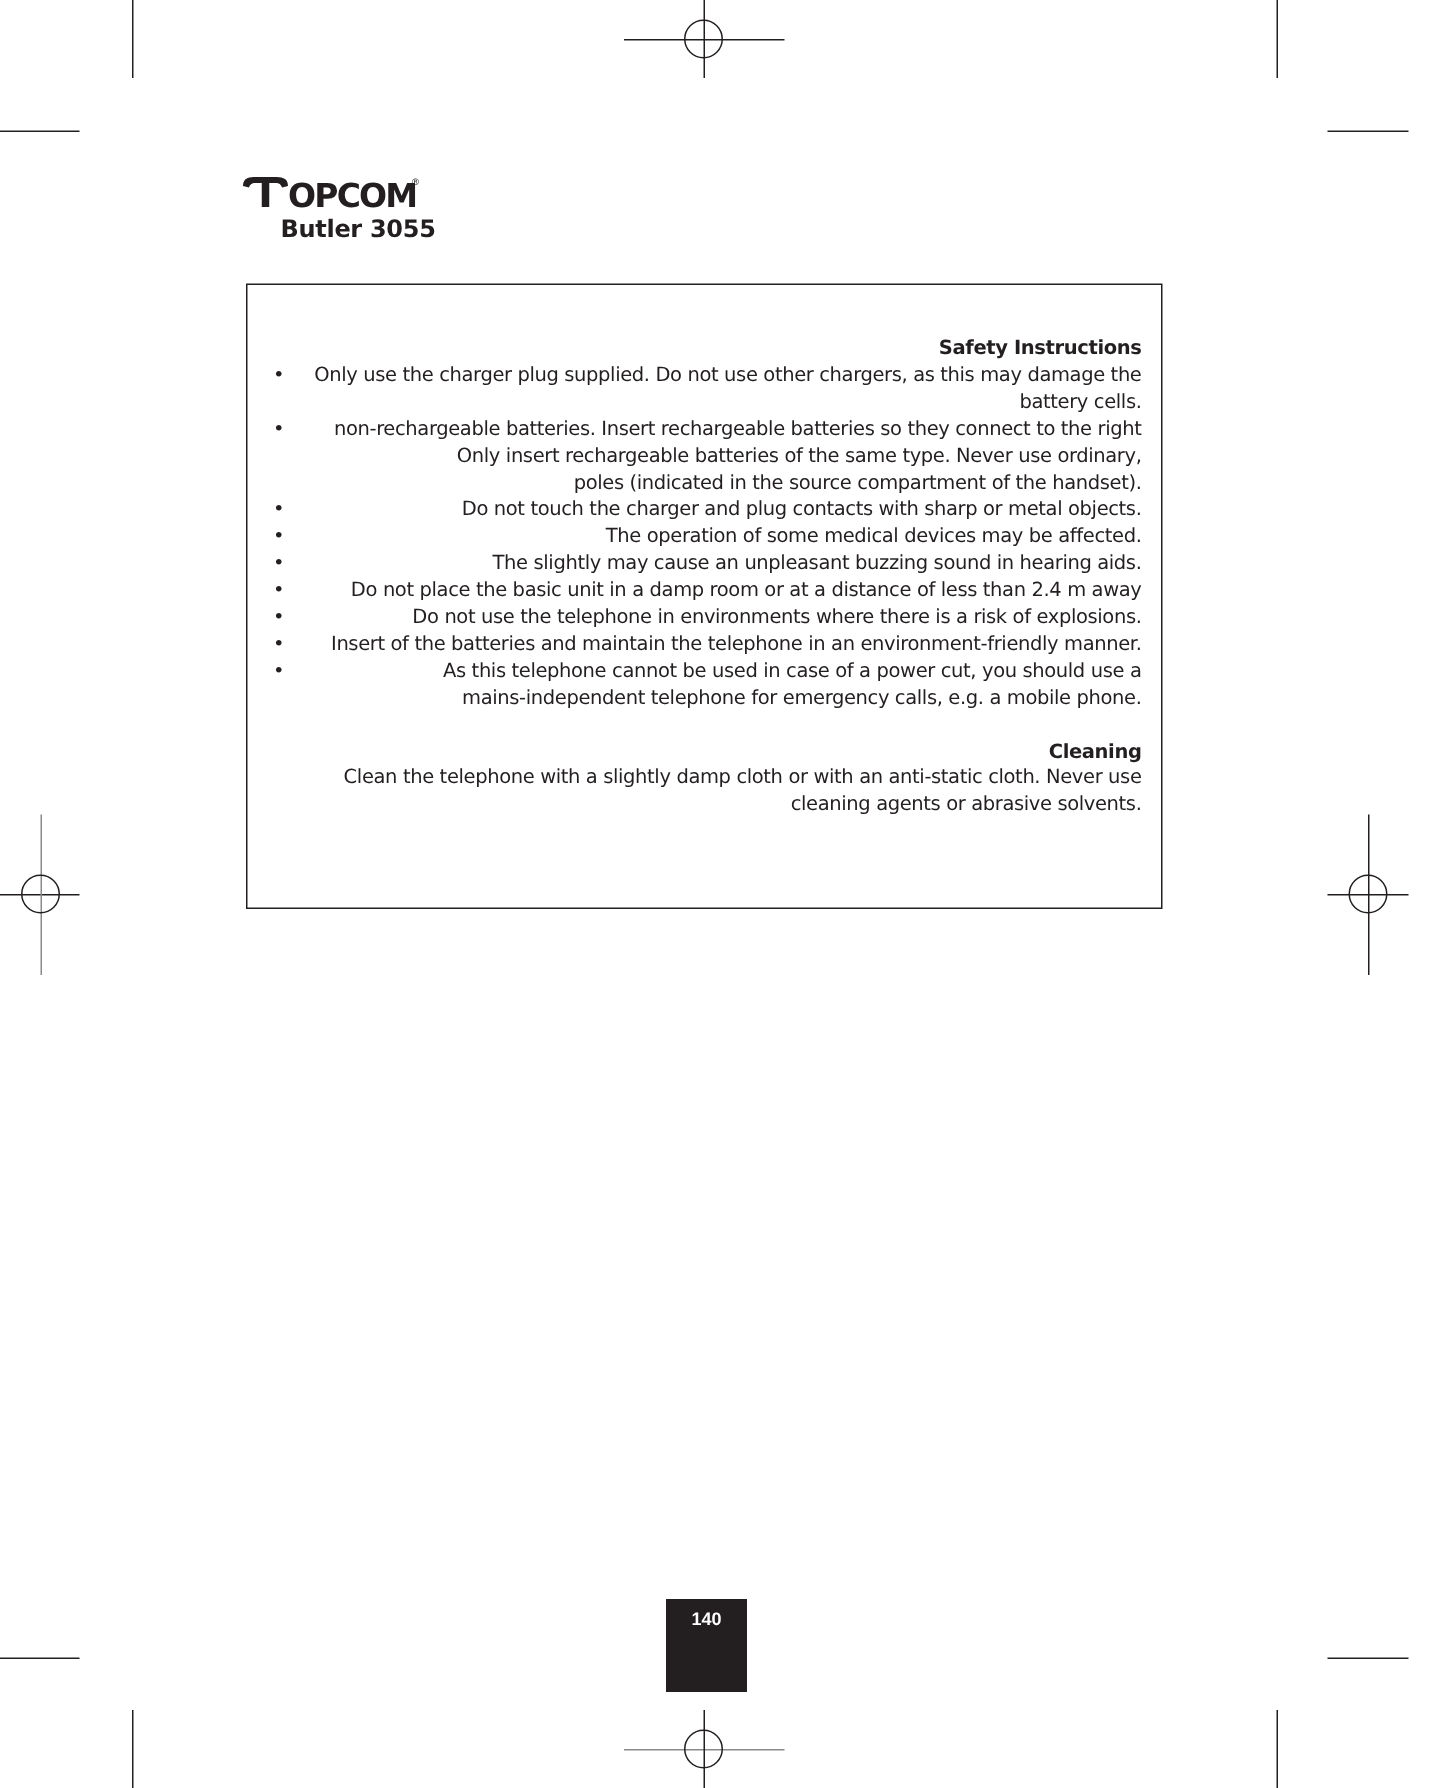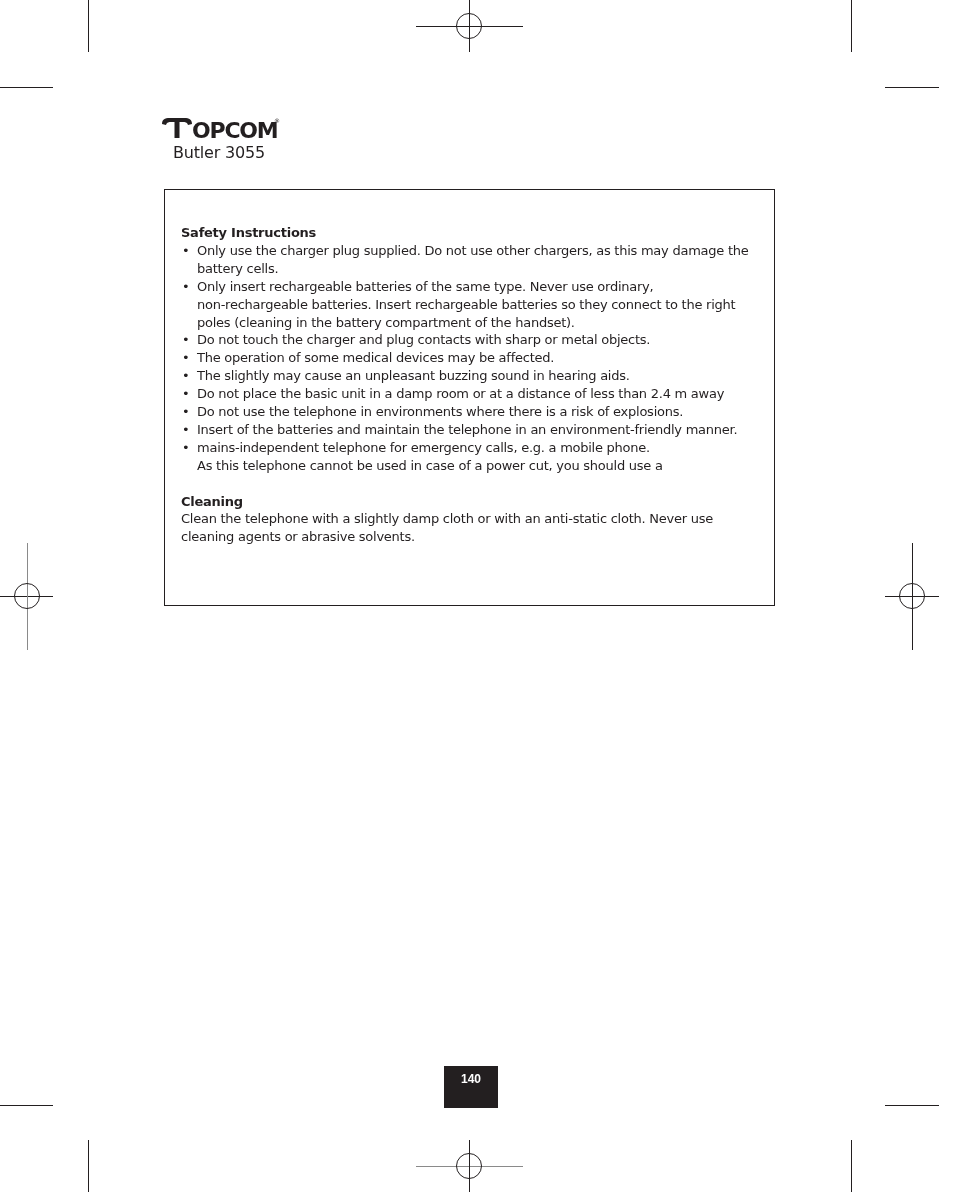--- a/index.html
+++ b/index.html
@@ -5,32 +5,32 @@
   html, body { margin: 0; padding: 0; background: #ffffff; }
   body { width: 954px; height: 1192px; position: relative; overflow: hidden;
          font-family: "DejaVu Sans", "Liberation Sans", sans-serif; color: #231f20; }
   .mark { position: absolute; background: #231f20; }
   .mark.h { height: 1px; }
   .mark.v { width: 1px; }
   .mark.gray { background: #8a8a8a; }
   .reg-circle { position: absolute; width: 26px; height: 26px; border: 1px solid #231f20;
                 border-radius: 50%; box-sizing: border-box; }
   .logo { position: absolute; left: 161px; top: 113px; height: 30px; }
-  .model { position: absolute; left: 173px; top: 143px; font-size: 16px; font-weight: normal;
+  .model { position: absolute; left: 187px; top: 143px; font-size: 16px; font-weight: bold;
            font-family: "DejaVu Sans", sans-serif; letter-spacing: -0.2px; }
   .box { position: absolute; left: 164px; top: 189px; width: 611px; height: 417px;
          border: 1px solid #231f20; box-sizing: border-box; }
   .content { position: absolute; left: 181px; top: 224px; width: 580px;
-             font-size: 13px; line-height: 17.9px; letter-spacing: -0.25px; }
+             font-size: 13px; line-height: 17.9px; letter-spacing: -0.25px; text-align: right; }
   .heading { font-weight: bold; }
   ul { list-style: none; margin: 0; padding: 0; }
   li { position: relative; padding-left: 16px; }
   li .bullet { position: absolute; left: 1px; top: 0; }
   .spacer { height: 17.9px; }
-  .page-num { position: absolute; left: 444px; top: 1066px; width: 54px; height: 42px;
+  .page-num { position: absolute; left: 444px; top: 1066px; width: 54px; height: 62px;
               background: #231f20; color: #ffffff; font-size: 12px; font-weight: bold;
               text-align: center; padding-top: 6px; box-sizing: border-box;
               font-family: "Liberation Sans", sans-serif; }
 </style>
 </head>
 <body>
 
 <div class="mark v" style="left:88px;top:0;height:52px;"></div>
 <div class="mark h" style="left:0;top:87px;width:53px;"></div>
 <div class="mark v" style="left:851px;top:0;height:52px;"></div>
@@ -75,23 +75,23 @@
 <div class="content">
   <div class="heading">Safety Instructions</div>
   <ul>
     <li>
         <span class="bullet">•</span>
         <div>Only use the charger plug supplied. Do not use other chargers, as this may damage the</div>
         <div>battery cells.</div>
       </li>
     <li>
         <span class="bullet">•</span>
+        <div>non-rechargeable batteries. Insert rechargeable batteries so they connect to the right</div>
         <div>Only insert rechargeable batteries of the same type. Never use ordinary,</div>
-        <div>non-rechargeable batteries. Insert rechargeable batteries so they connect to the right</div>
-        <div>poles (cleaning in the battery compartment of the handset).</div>
+        <div>poles (indicated in the source compartment of the handset).</div>
       </li>
     <li>
         <span class="bullet">•</span>
         <div>Do not touch the charger and plug contacts with sharp or metal objects.</div>
       </li>
     <li>
         <span class="bullet">•</span>
         <div>The operation of some medical devices may be affected.</div>
       </li>
     <li>
@@ -105,22 +105,22 @@
     <li>
         <span class="bullet">•</span>
         <div>Do not use the telephone in environments where there is a risk of explosions.</div>
       </li>
     <li>
         <span class="bullet">•</span>
         <div>Insert of the batteries and maintain the telephone in an environment-friendly manner.</div>
       </li>
     <li>
         <span class="bullet">•</span>
+        <div>As this telephone cannot be used in case of a power cut, you should use a</div>
         <div>mains-independent telephone for emergency calls, e.g. a mobile phone.</div>
-        <div>As this telephone cannot be used in case of a power cut, you should use a</div>
       </li>
   </ul>
   <div class="spacer"></div>
   <div class="heading">Cleaning</div>
   <div>Clean the telephone with a slightly damp cloth or with an anti-static cloth. Never use</div>
   <div>cleaning agents or abrasive solvents.</div>
 </div>
 
 <div class="page-num">140</div>
 

